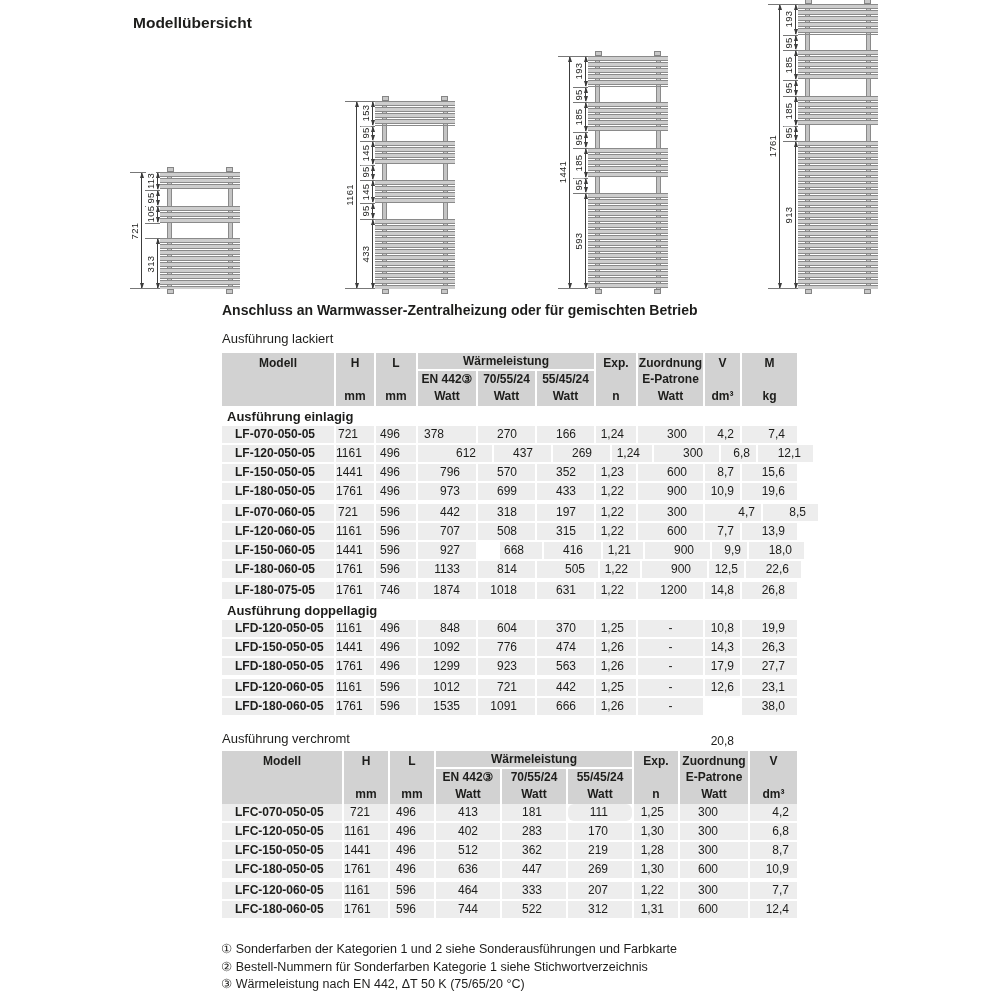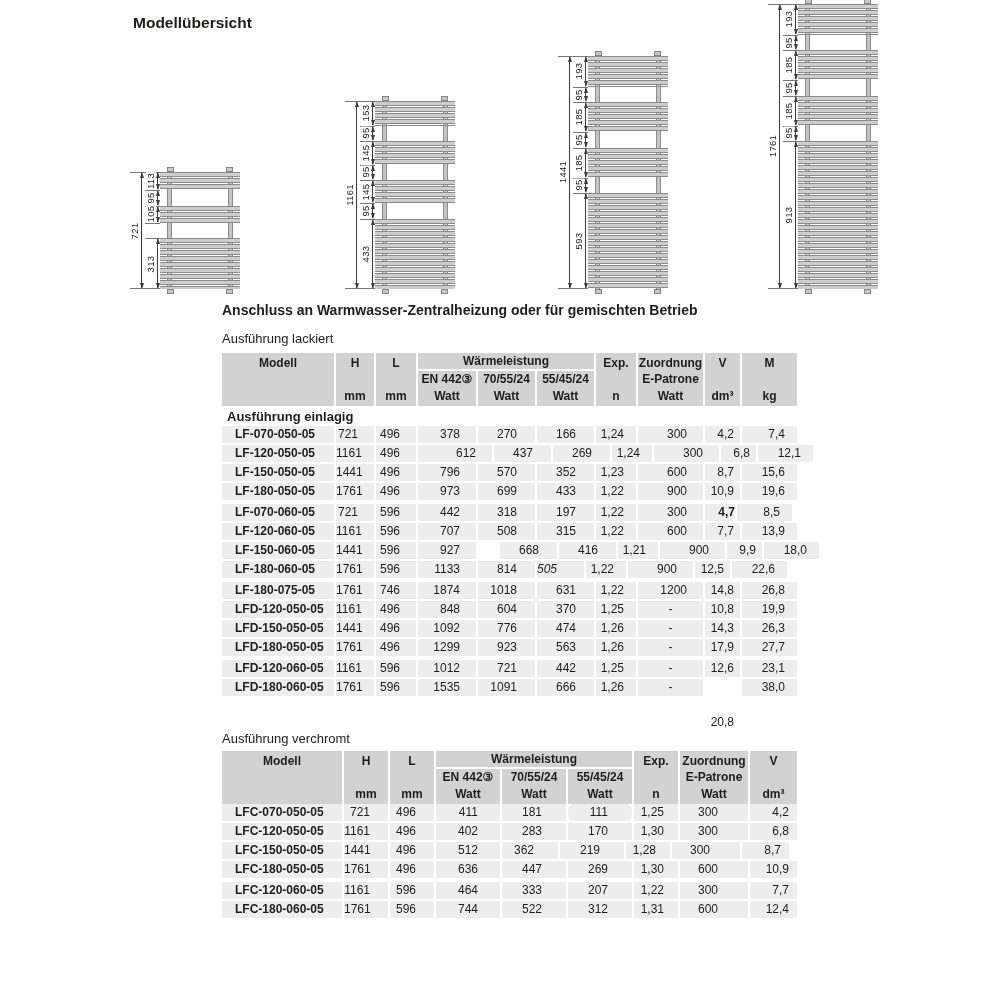--- a/index.html
+++ b/index.html
@@ -419,21 +419,21 @@
           <div class="hl2">&nbsp;</div>
           <div class="hl3">kg</div>
         </div>
       </div>
       <div class="sechead">Ausführung einlagig</div>
       <div class="tgroup">
         <div class="trow">
           <div class="cell cmodel" style="width: 112px;">LF-070-050-05</div>
           <div class="cell ml num" style="width: 38px; padding-right: 16px;">721</div>
           <div class="cell ml num" style="width: 40px; padding-right: 16px;">496</div>
-          <div class="cell ml num" style="width: 58px; padding-right: 16px;">378</div>
+          <div class="cell ml num" style="width: 58px; padding-right: 32px;">378</div>
           <div class="cell ml num" style="width: 57px; padding-right: 18px;">270</div>
           <div class="cell ml num" style="width: 57px; padding-right: 18px;">166</div>
           <div class="cell ml num" style="width: 40px; padding-right: 12px;">1,24</div>
           <div class="cell ml num" style="width: 65px; padding-right: 16px;">300</div>
           <div class="cell ml num" style="width: 35px; padding-right: 6px;">4,2</div>
           <div class="cell ml num" style="width: 55px; padding-right: 12px;">7,4</div>
         </div>
         <div class="trow">
           <div class="cell cmodel" style="width: 112px;">LF-120-050-05</div>
           <div class="cell ml num" style="width: 38px; padding-right: 16px;">1161</div>
@@ -474,74 +474,75 @@
       <div class="tgroup gsep">
         <div class="trow">
           <div class="cell cmodel" style="width: 112px;">LF-070-060-05</div>
           <div class="cell ml num" style="width: 38px; padding-right: 16px;">721</div>
           <div class="cell ml num" style="width: 40px; padding-right: 16px;">596</div>
           <div class="cell ml num" style="width: 58px; padding-right: 16px;">442</div>
           <div class="cell ml num" style="width: 57px; padding-right: 18px;">318</div>
           <div class="cell ml num" style="width: 57px; padding-right: 18px;">197</div>
           <div class="cell ml num" style="width: 40px; padding-right: 12px;">1,22</div>
           <div class="cell ml num" style="width: 65px; padding-right: 16px;">300</div>
-          <div class="cell ml num" style="width: 30px;  font-weight: bold;">4,7</div>
+          <div class="cell ml num" style="width: 56px; padding-right: 6px;">4,7</div>
           <div class="cell ml num" style="width: 55px; padding-right: 12px;">8,5</div>
         </div>
         <div class="trow">
           <div class="cell cmodel" style="width: 112px;">LF-120-060-05</div>
           <div class="cell ml num" style="width: 38px; padding-right: 16px;">1161</div>
           <div class="cell ml num" style="width: 40px; padding-right: 16px;">596</div>
           <div class="cell ml num" style="width: 58px; padding-right: 16px;">707</div>
           <div class="cell ml num" style="width: 57px; padding-right: 18px;">508</div>
           <div class="cell ml num" style="width: 57px; padding-right: 18px;">315</div>
           <div class="cell ml num" style="width: 40px; padding-right: 12px;">1,22</div>
           <div class="cell ml num" style="width: 65px; padding-right: 16px;">600</div>
           <div class="cell ml num" style="width: 35px; padding-right: 6px;">7,7</div>
           <div class="cell ml num" style="width: 55px; padding-right: 12px;">13,9</div>
         </div>
         <div class="trow">
           <div class="cell cmodel" style="width: 112px;">LF-150-060-05</div>
           <div class="cell ml num" style="width: 38px; padding-right: 16px;">1441</div>
           <div class="cell ml num" style="width: 40px; padding-right: 16px;">596</div>
           <div class="cell ml num" style="width: 58px; padding-right: 16px;">927</div>
-          <div class="cell ml num" style="width: 57px; padding-right: 18px; margin-left: 24px;">668</div>
+          <div class="cell ml num" style="width: 42px; padding-right: 18px; margin-left: 24px;">668</div>
           <div class="cell ml num" style="width: 57px; padding-right: 18px;">416</div>
           <div class="cell ml num" style="width: 40px; padding-right: 12px;">1,21</div>
           <div class="cell ml num" style="width: 65px; padding-right: 16px;">900</div>
           <div class="cell ml num" style="width: 35px; padding-right: 6px;">9,9</div>
           <div class="cell ml num" style="width: 55px; padding-right: 12px;">18,0</div>
         </div>
         <div class="trow">
           <div class="cell cmodel" style="width: 112px;">LF-180-060-05</div>
           <div class="cell ml num" style="width: 38px; padding-right: 16px;">1761</div>
           <div class="cell ml num" style="width: 40px; padding-right: 16px;">596</div>
           <div class="cell ml num" style="width: 58px; padding-right: 16px;">1133</div>
           <div class="cell ml num" style="width: 57px; padding-right: 18px;">814</div>
-          <div class="cell ml num" style="width: 47px; padding-right: 32px; font-style: italic;">505</div>
+          <div class="cell ml num" style="width: 61px; padding-right: 13px;">505</div>
           <div class="cell ml num" style="width: 40px; padding-right: 12px;">1,22</div>
           <div class="cell ml num" style="width: 65px; padding-right: 16px;">900</div>
           <div class="cell ml num" style="width: 35px; padding-right: 6px;">12,5</div>
           <div class="cell ml num" style="width: 55px; padding-right: 12px;">22,6</div>
         </div>
       </div>
       <div class="tgroup gsep">
         <div class="trow">
           <div class="cell cmodel" style="width: 112px;">LF-180-075-05</div>
           <div class="cell ml num" style="width: 38px; padding-right: 16px;">1761</div>
           <div class="cell ml num" style="width: 40px; padding-right: 16px;">746</div>
           <div class="cell ml num" style="width: 58px; padding-right: 16px;">1874</div>
           <div class="cell ml num" style="width: 57px; padding-right: 18px;">1018</div>
           <div class="cell ml num" style="width: 57px; padding-right: 18px;">631</div>
           <div class="cell ml num" style="width: 40px; padding-right: 12px;">1,22</div>
           <div class="cell ml num" style="width: 65px; padding-right: 16px;">1200</div>
           <div class="cell ml num" style="width: 35px; padding-right: 6px;">14,8</div>
           <div class="cell ml num" style="width: 55px; padding-right: 12px;">26,8</div>
         </div>
       </div>
+      <div class="sechead">Ausführung doppellagig</div>
       <div class="tgroup">
         <div class="trow">
           <div class="cell cmodel" style="width: 112px;">LFD-120-050-05</div>
           <div class="cell ml num" style="width: 38px; padding-right: 16px;">1161</div>
           <div class="cell ml num" style="width: 40px; padding-right: 16px;">496</div>
           <div class="cell ml num" style="width: 58px; padding-right: 16px;">848</div>
           <div class="cell ml num" style="width: 57px; padding-right: 18px;">604</div>
           <div class="cell ml num" style="width: 57px; padding-right: 18px;">370</div>
           <div class="cell ml num" style="width: 40px; padding-right: 12px;">1,25</div>
           <div class="cell ml num dash" style="width: 65px; padding-right: 16px;">-</div>
@@ -650,21 +651,21 @@
           <div class="hl1">V</div>
           <div class="hl2">&nbsp;</div>
           <div class="hl3">dm³</div>
         </div>
       </div>
       <div class="tgroup">
         <div class="trow">
           <div class="cell cmodel" style="width: 120px;">LFC-070-050-05</div>
           <div class="cell ml num" style="width: 44px; padding-right: 18px;">721</div>
           <div class="cell ml num" style="width: 44px; padding-right: 18px;">496</div>
-          <div class="cell ml num" style="width: 64px; padding-right: 22px;">411</div>
+          <div class="cell ml num" style="width: 64px; padding-right: 22px;">413</div>
           <div class="cell ml num" style="width: 64px; padding-right: 24px;">181</div>
           <div class="cell ml num" style="width: 64px; padding-right: 24px; border-radius: 6px;">111</div>
           <div class="cell ml num" style="width: 44px; padding-right: 14px;">1,25</div>
           <div class="cell ml num" style="width: 68px; padding-right: 30px;">300</div>
           <div class="cell ml num" style="width: 47px; padding-right: 8px;">4,2</div>
         </div>
         <div class="trow">
           <div class="cell cmodel" style="width: 120px;">LFC-120-050-05</div>
           <div class="cell ml num" style="width: 44px; padding-right: 18px;">1161</div>
           <div class="cell ml num" style="width: 44px; padding-right: 18px;">496</div>
@@ -673,21 +674,21 @@
           <div class="cell ml num" style="width: 64px; padding-right: 24px;">170</div>
           <div class="cell ml num" style="width: 44px; padding-right: 14px;">1,30</div>
           <div class="cell ml num" style="width: 68px; padding-right: 30px;">300</div>
           <div class="cell ml num" style="width: 47px; padding-right: 8px;">6,8</div>
         </div>
         <div class="trow">
           <div class="cell cmodel" style="width: 120px;">LFC-150-050-05</div>
           <div class="cell ml num" style="width: 44px; padding-right: 18px;">1441</div>
           <div class="cell ml num" style="width: 44px; padding-right: 18px;">496</div>
           <div class="cell ml num" style="width: 64px; padding-right: 22px;">512</div>
-          <div class="cell ml num" style="width: 56px; padding-right: 24px;">362</div>
+          <div class="cell ml num" style="width: 64px; padding-right: 24px;">362</div>
           <div class="cell ml num" style="width: 64px; padding-right: 24px;">219</div>
           <div class="cell ml num" style="width: 44px; padding-right: 14px;">1,28</div>
           <div class="cell ml num" style="width: 68px; padding-right: 30px;">300</div>
           <div class="cell ml num" style="width: 47px; padding-right: 8px;">8,7</div>
         </div>
         <div class="trow">
           <div class="cell cmodel" style="width: 120px;">LFC-180-050-05</div>
           <div class="cell ml num" style="width: 44px; padding-right: 18px;">1761</div>
           <div class="cell ml num" style="width: 44px; padding-right: 18px;">496</div>
           <div class="cell ml num" style="width: 64px; padding-right: 22px;">636</div>
@@ -717,13 +718,18 @@
           <div class="cell ml num" style="width: 64px; padding-right: 22px;">744</div>
           <div class="cell ml num" style="width: 64px; padding-right: 24px;">522</div>
           <div class="cell ml num" style="width: 64px; padding-right: 24px;">312</div>
           <div class="cell ml num" style="width: 44px; padding-right: 14px;">1,31</div>
           <div class="cell ml num" style="width: 68px; padding-right: 30px;">600</div>
           <div class="cell ml num" style="width: 47px; padding-right: 8px;">12,4</div>
         </div>
       </div>
     </div>
 
+  <div id="footnotes">
+      <div class="fnote">① Sonderfarben der Kategorien 1 und 2 siehe Sonderausführungen und Farbkarte</div>
+      <div class="fnote">② Bestell-Nummern für Sonderfarben Kategorie 1 siehe Stichwortverzeichnis</div>
+      <div class="fnote">③ Wärmeleistung nach EN 442, ΔT 50 K (75/65/20 °C)</div>
+    </div>
 </div>
 
 </body></html>

